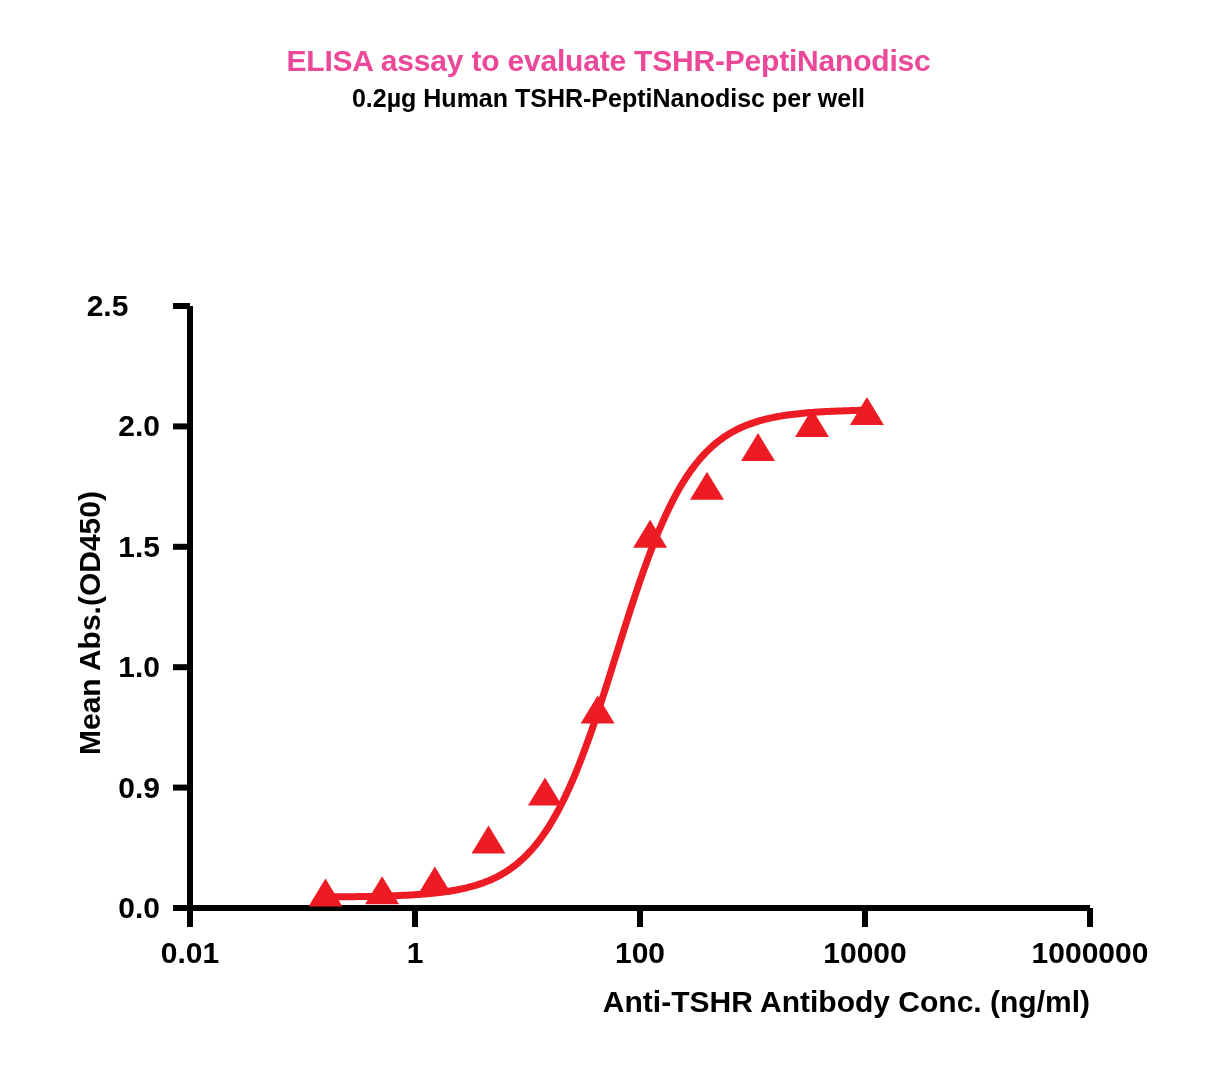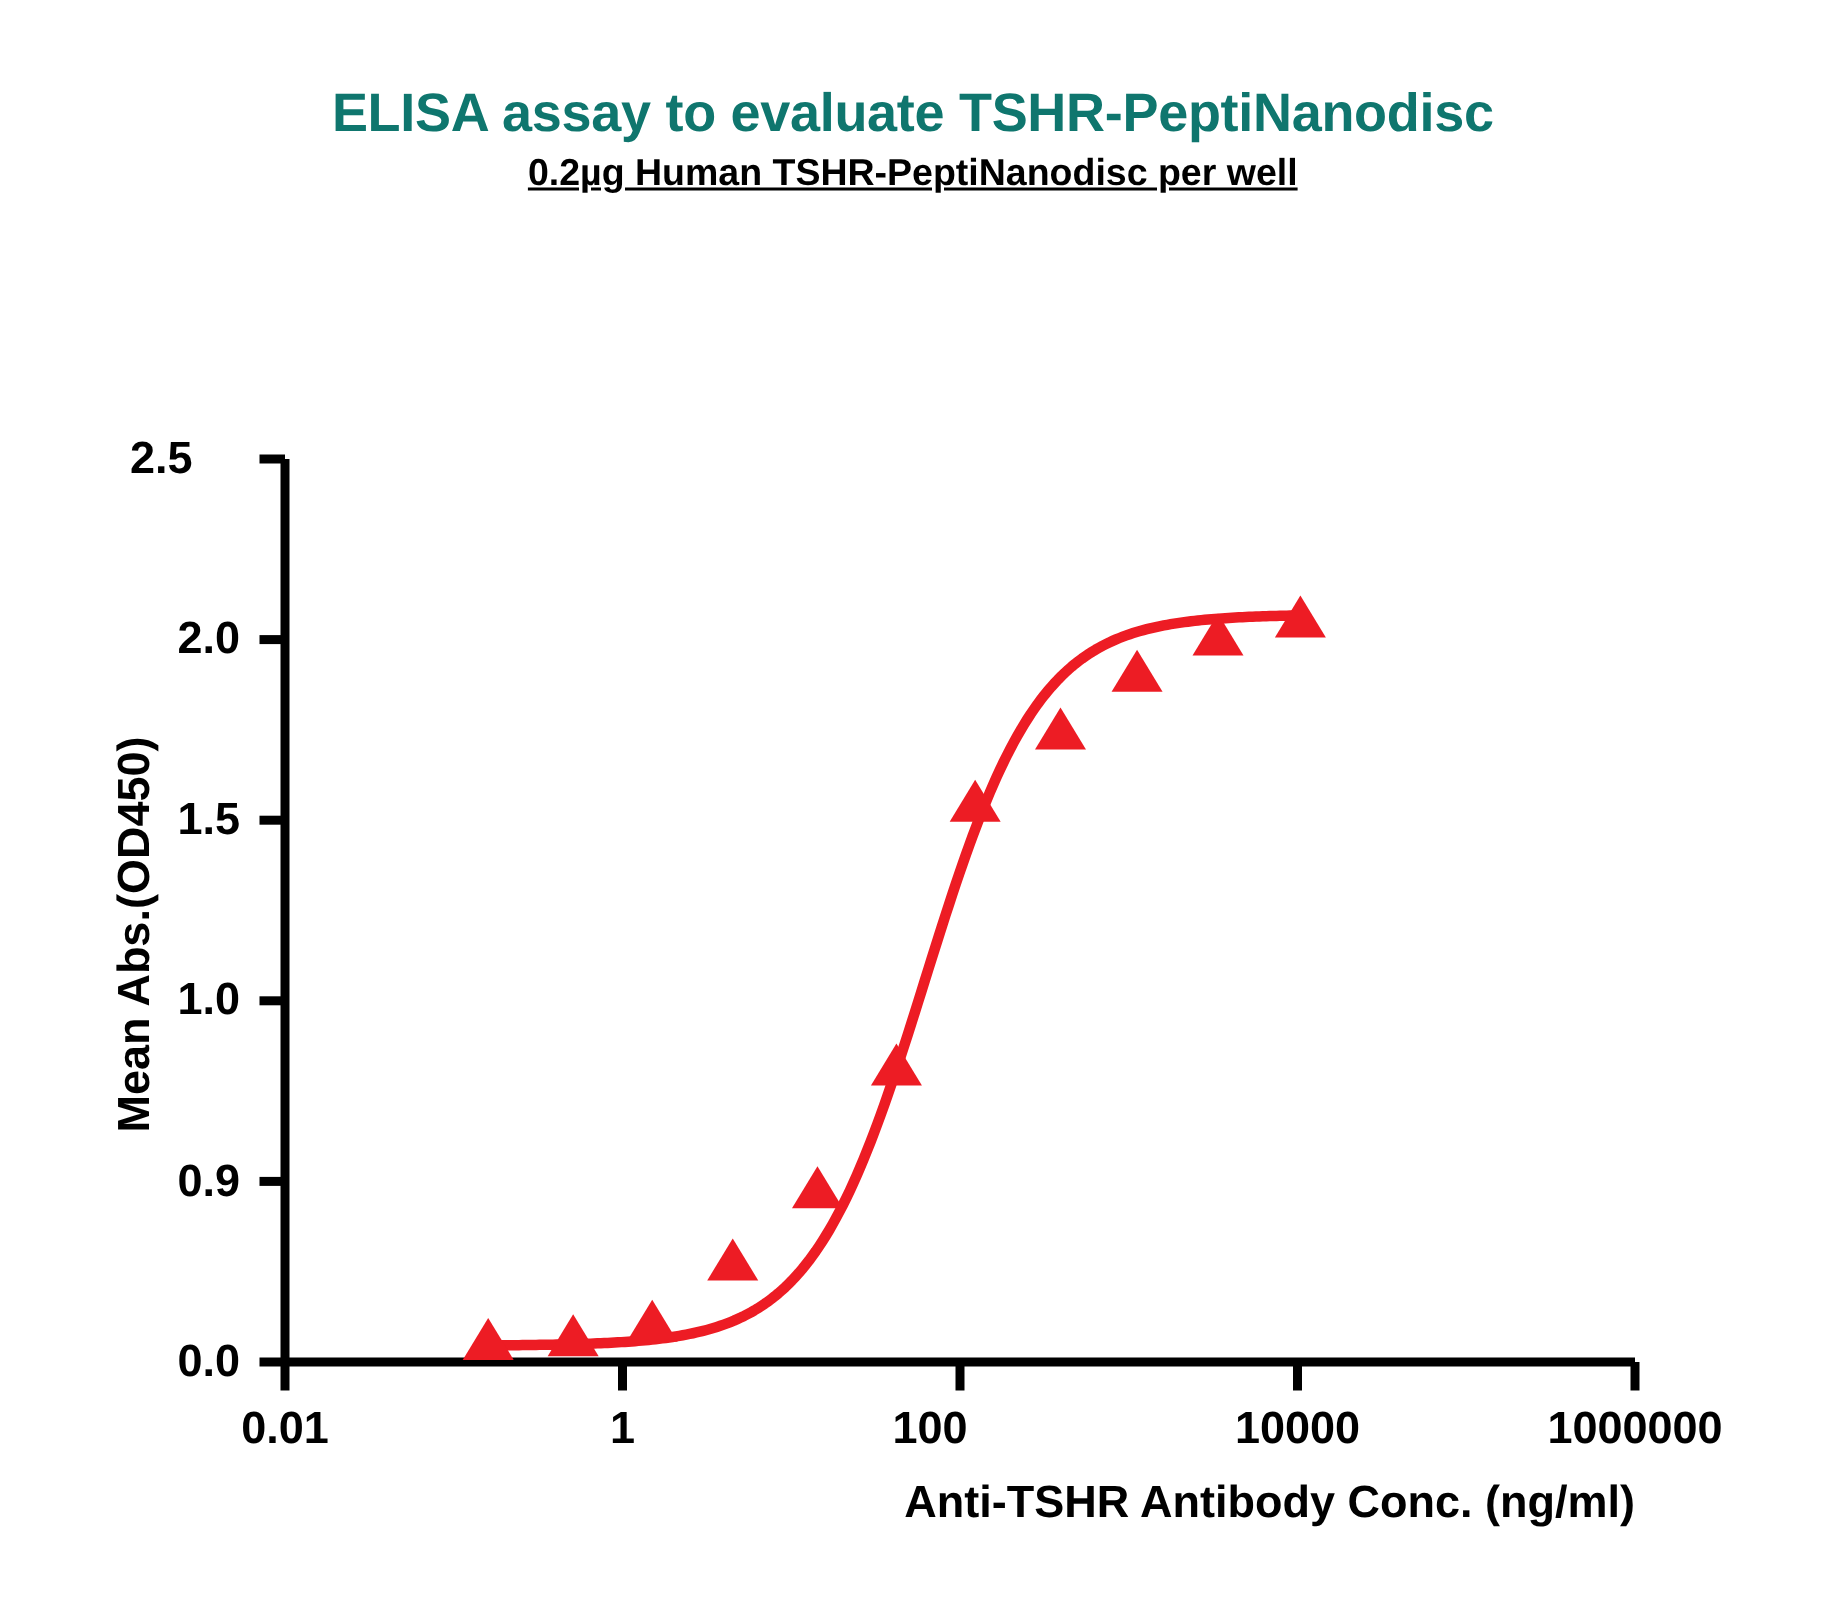--- a/index.html
+++ b/index.html
@@ -26,34 +26,32 @@
   
   .title-block {
     position: absolute;
     left: 0;
     top: 46px;
     width: 1217px;
     text-align: center;
     line-height: 1.0;
   }
   .chart-title {
-    font-size: 36px;
+    font-size: 30px;
     font-weight: bold;
     letter-spacing: -0.2px;
-    color: #0f766e;
+    color: #ec4899;
     white-space: nowrap;
-    margin-top: 11px;
   }
   .chart-subtitle {
     font-size: 25px;
     font-weight: bold;
     color: #000;
     margin-top: 10px;
     white-space: nowrap;
-    text-decoration: underline;
   }
 
   
   .plot-svg {
     position: absolute;
     left: 0;
     top: 0;
   }
 
   
@@ -153,21 +151,21 @@
       <div class="tick-label ytick-label" style="left: 55px; width: 105px; top: 787.6px;">0.9</div>
       <div class="tick-label ytick-label" style="left: 55px; width: 105px; top: 667.2px;">1.0</div>
       <div class="tick-label ytick-label" style="left: 55px; width: 105px; top: 546.8px;">1.5</div>
       <div class="tick-label ytick-label" style="left: 55px; width: 105px; top: 426.4px;">2.0</div>
       <div class="tick-label ytick-label" style="left: 55px; width: 105px; top: 306px; text-align: center;">2.5</div>
     </div>
 
   <div id="x-tick-labels">
       <div class="tick-label xtick-label" style="left: 190px; top: 936px;">0.01</div>
       <div class="tick-label xtick-label" style="left: 415px; top: 936px;">1</div>
-      <div class="tick-label xtick-label" style="left: 620px; top: 936px; text-align: right;">100</div>
+      <div class="tick-label xtick-label" style="left: 640px; top: 936px; text-align: right;">100</div>
       <div class="tick-label xtick-label" style="left: 865px; top: 936px;">10000</div>
       <div class="tick-label xtick-label" style="left: 1090px; top: 936px;">1000000</div>
     </div>
 
   <div class="y-axis-title">Mean Abs.(OD450)</div>
   <div class="x-axis-title">Anti-TSHR Antibody Conc. (ng/ml)</div>
 
 </div>
 
 </body></html>

